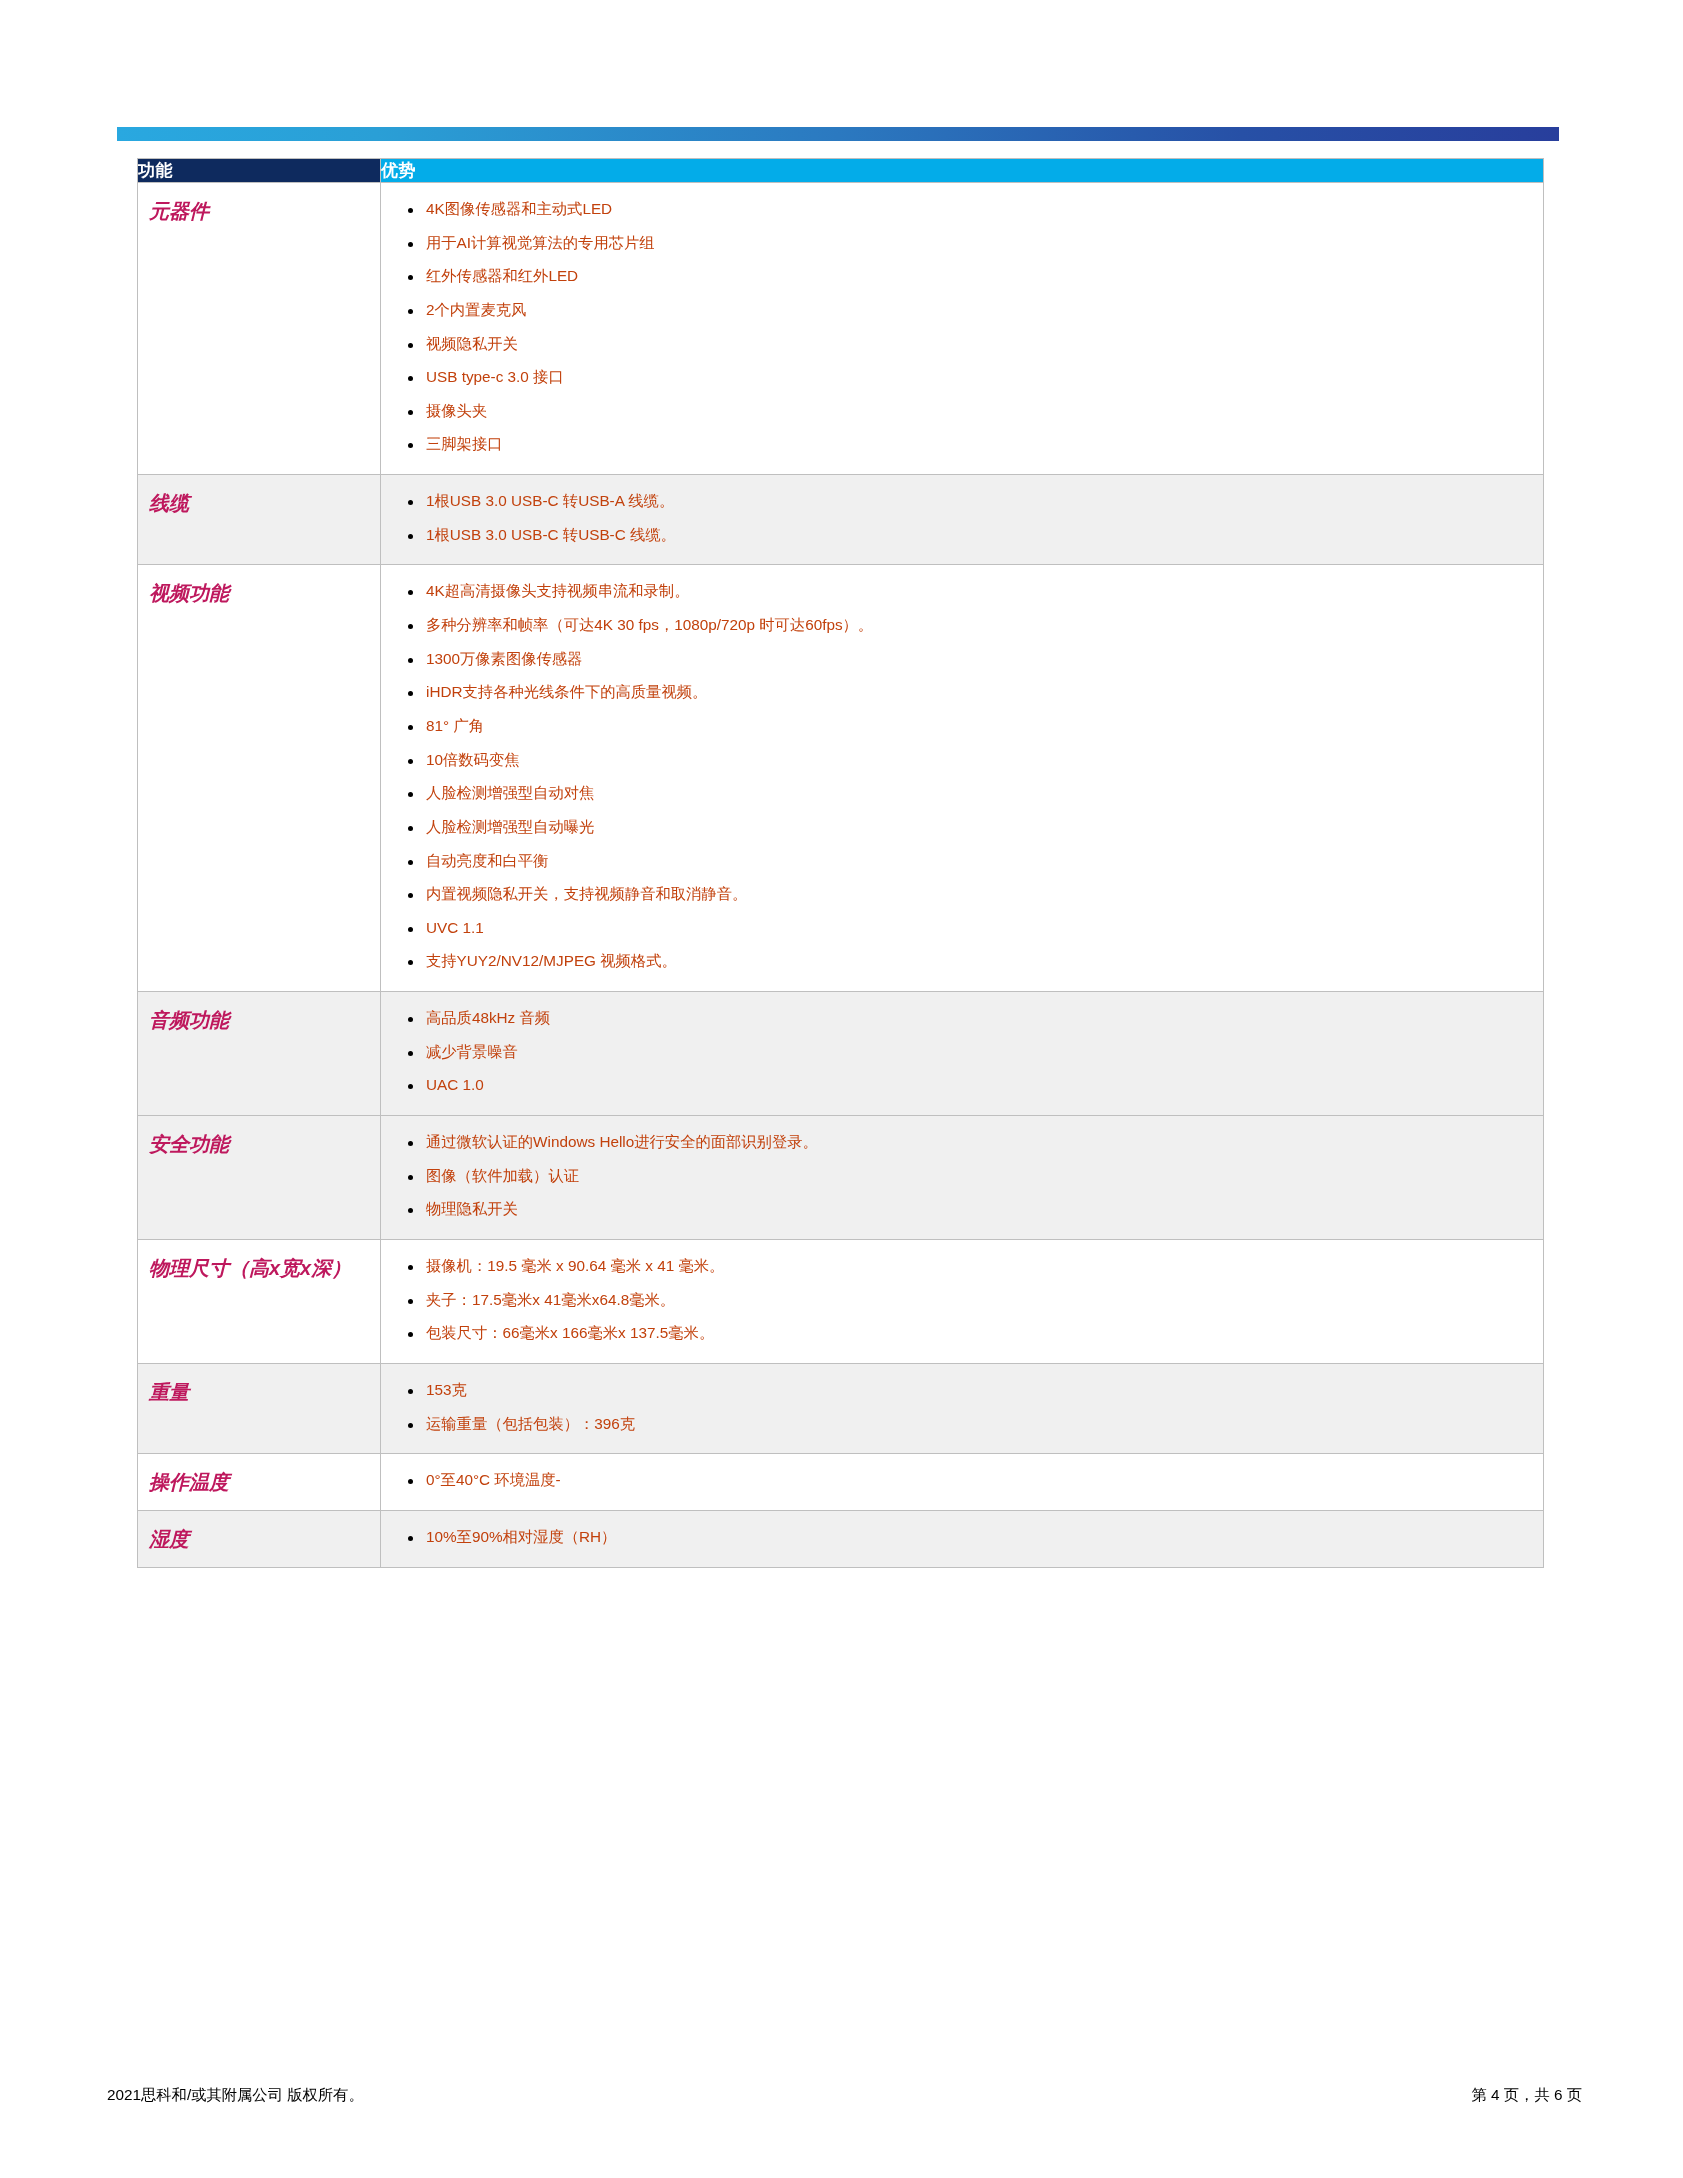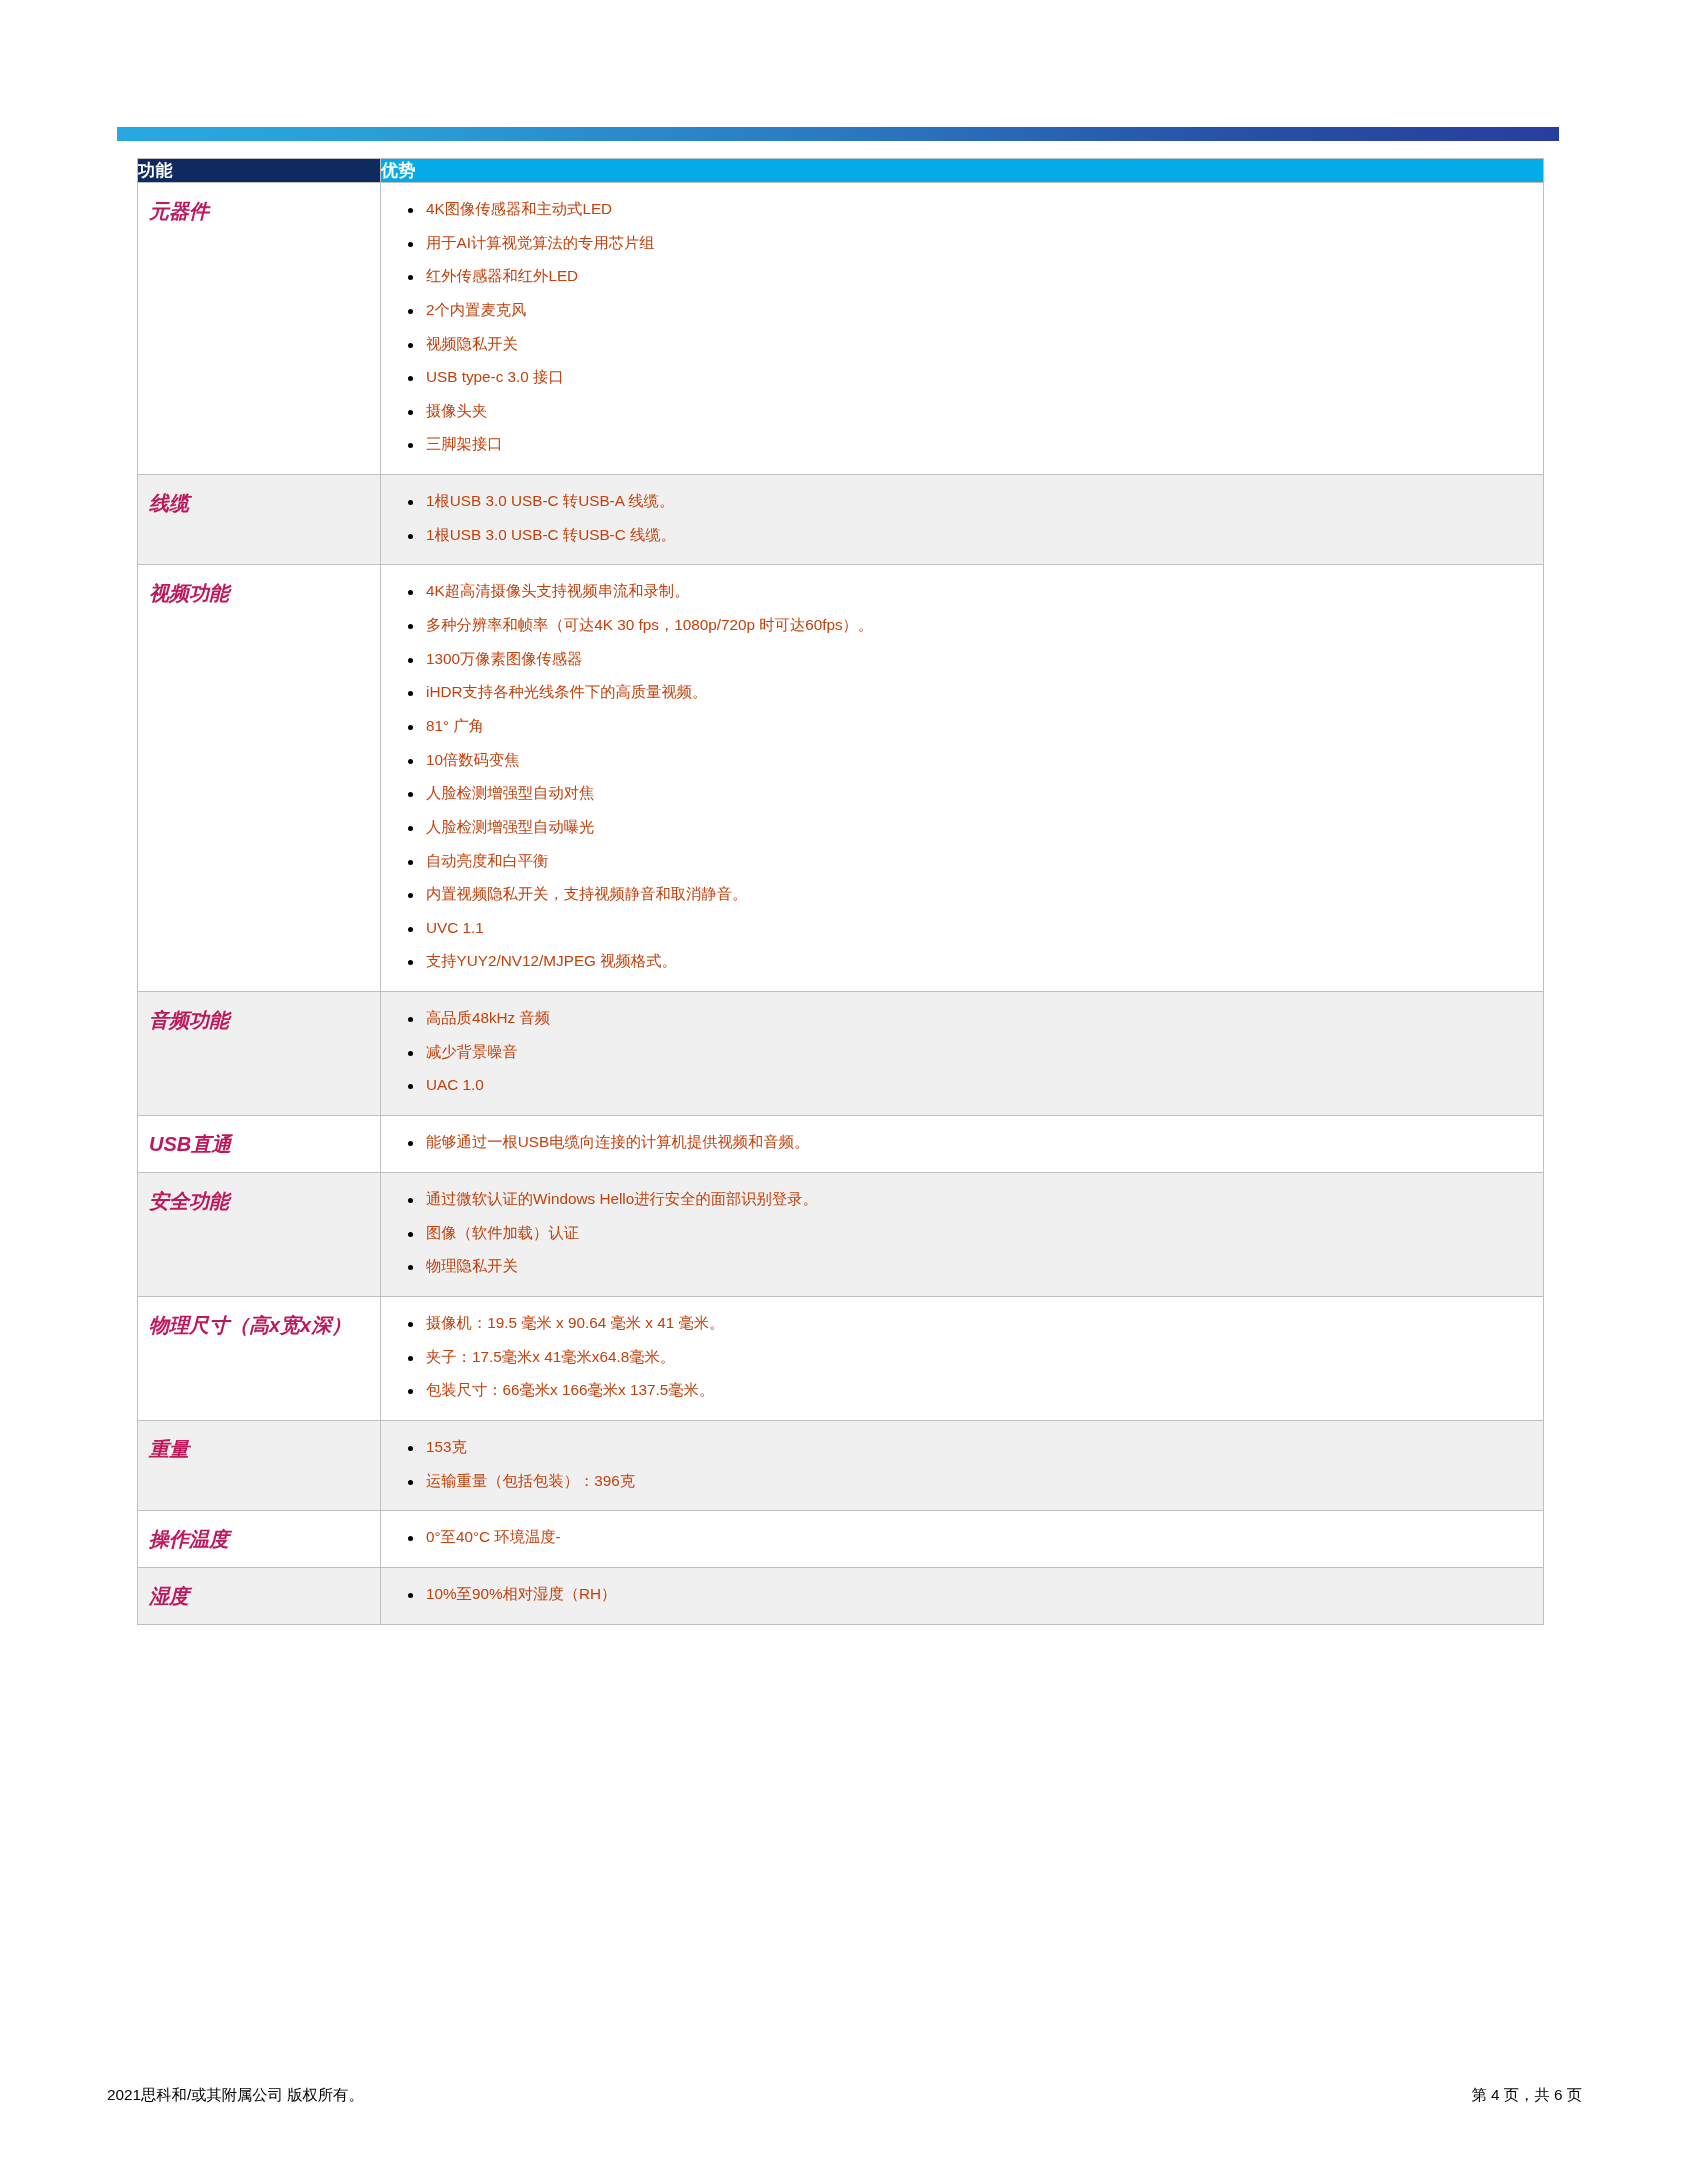--- a/index.html
+++ b/index.html
@@ -192,28 +192,20 @@
         <tr class="shade">
           <td class="feature-cell">音频功能</td>
           <td class="benefit-cell">
             <ul class="bullets">
               <li>高品质48kHz 音频</li>
               <li>减少背景噪音</li>
               <li>UAC 1.0</li>
             </ul>
           </td>
         </tr>
-        <tr class="plain">
-          <td class="feature-cell">USB直通</td>
-          <td class="benefit-cell">
-            <ul class="bullets">
-              <li>能够通过一根USB电缆向连接的计算机提供视频和音频。</li>
-            </ul>
-          </td>
-        </tr>
         <tr class="shade">
           <td class="feature-cell">安全功能</td>
           <td class="benefit-cell">
             <ul class="bullets">
               <li>通过微软认证的Windows Hello进行安全的面部识别登录。</li>
               <li>图像（软件加载）认证</li>
               <li>物理隐私开关</li>
             </ul>
           </td>
         </tr>

